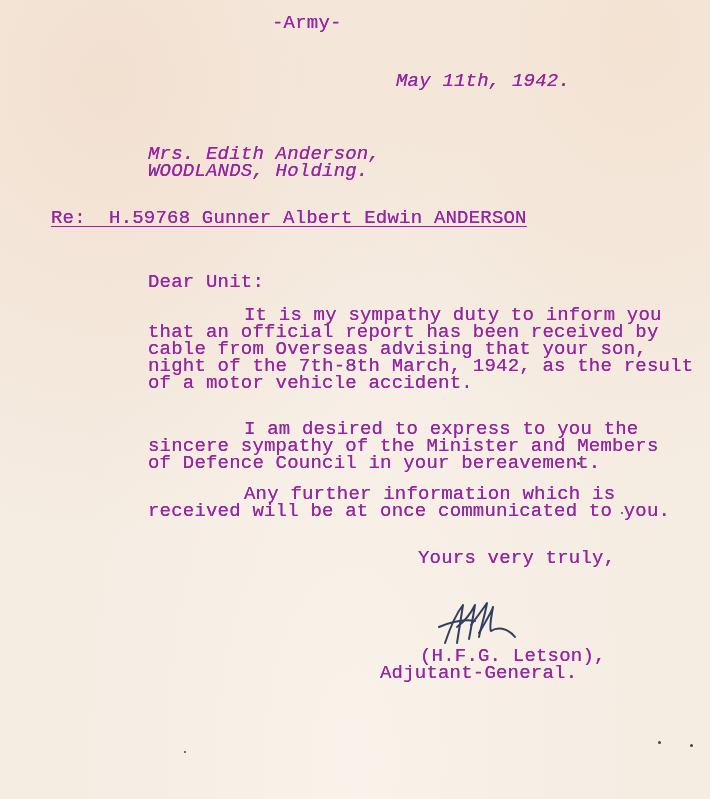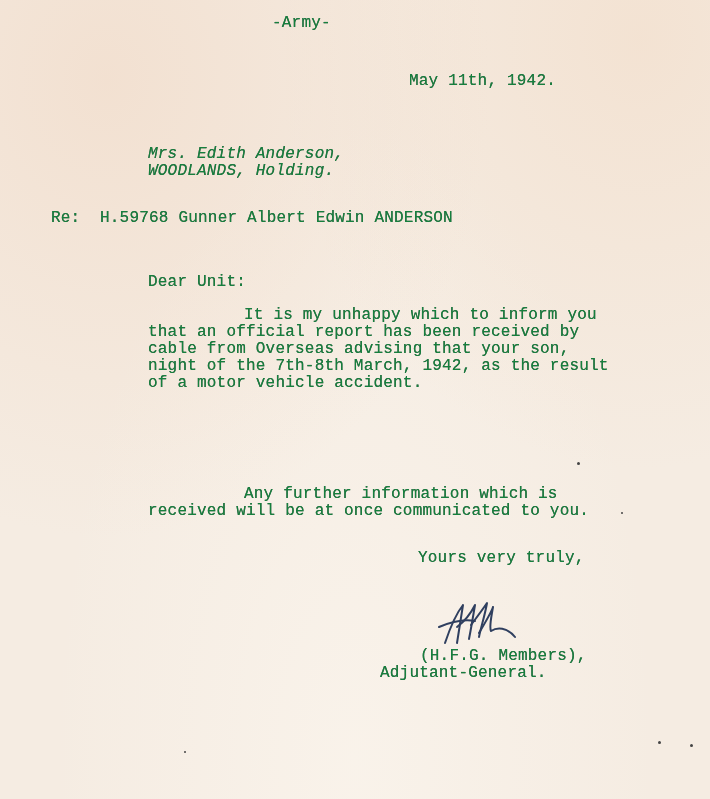--- a/index.html
+++ b/index.html
@@ -19,31 +19,32 @@
       color: #3a3a3a;
       position: relative;
     }
     .page {
       position: absolute;
       inset: 0;
     }
     .line {
       position: absolute;
       white-space: pre;
-      font-size: 16px;
+      font-size: 19px;
       line-height: 17px;
       letter-spacing: 0.2px;
-      color: #15803d;
+      color: #a21caf;
       text-shadow: 0 0 0.4px #555;
     }
     .header-label { left: 272px; top: 15px; }
-    .date { left: 409px; top: 73px; }
+    .date { left: 396px; top: 73px; font-style: italic; }
     .addressee { left: 148px; top: 146px; font-style: italic; }
     .subject { left: 51px; top: 210px; }
     .subject .underline {
+      text-decoration: underline;
       text-decoration-thickness: 1px;
       text-underline-offset: 3px;
     }
     .salutation { left: 148px; top: 274px; }
     .para { left: 148px; }
     .para1 { top: 307px; }
     .para2 { top: 421px; }
     .para3 { top: 486px; }
     .closing { left: 418px; top: 550px; }
     .sig-block { left: 378px; top: 648px; }
@@ -71,38 +72,39 @@
   <div class="line header-label">-Army-</div>
 
   <div class="line date">May 11th, 1942.</div>
 
   <div class="line addressee"><div>Mrs. Edith Anderson,</div><div>WOODLANDS, Holding.</div></div>
 
   <div class="line subject"><div class="underline"><span>Re:</span>  <span>H.59768 Gunner Albert Edwin ANDERSON</span></div></div>
 
   <div class="line salutation">Dear Unit:</div>
 
-  <div class="line para para1"><div class="indent1">It is my unhappy which to inform you</div><div>that an official report has been received by</div><div>cable from Overseas advising that your son,</div><div>night of the 7th-8th March, 1942, as the result</div><div>of a motor vehicle accident.</div></div>
+  <div class="line para para1"><div class="indent1">It is my sympathy duty to inform you</div><div>that an official report has been received by</div><div>cable from Overseas advising that your son,</div><div>night of the 7th-8th March, 1942, as the result</div><div>of a motor vehicle accident.</div></div>
 
+  <div class="line para para2"><div class="indent1">I am desired to express to you the</div><div>sincere sympathy of the Minister and Members</div><div>of Defence Council in your bereavement.</div></div>
 
   <div class="line closing">Yours very truly,</div>
 
   <div class="line para para3"><div class="indent1">Any further information which is</div><div>received will be at once communicated to you.</div></div>
 
   <svg class="signature" viewBox="0 0 100 52">
     <g fill="none" stroke="#2f3f5f" stroke-width="2" stroke-linecap="round" stroke-linejoin="round">
       <path d="M4 30 C 18 24, 30 22, 40 24"></path>
       <path d="M10 46 C 14 34, 20 18, 28 8 C 26 20, 24 34, 22 46"></path>
       <path d="M22 30 C 30 24, 36 16, 40 8 C 38 20, 36 32, 34 42"></path>
       <path d="M36 28 C 42 20, 48 12, 52 6 C 50 18, 46 30, 44 40"></path>
       <path d="M44 36 C 50 26, 56 16, 58 10 C 56 22, 54 30, 56 34 C 62 30, 72 30, 80 40"></path>
     </g>
   </svg>
 
-  <div class="line sig-block"><div style="padding-left:42px">(H.F.G. Members),</div><div style="padding-left:2px">Adjutant-General.</div></div>
+  <div class="line sig-block"><div style="padding-left:42px">(H.F.G. Letson),</div><div style="padding-left:2px">Adjutant-General.</div></div>
 
   <div class="speck" style="left:577px; top:462px;"></div>
   <div class="speck" style="left:658px; top:741px;"></div>
   <div class="speck" style="left:690px; top:744px;"></div>
   <div class="speck" style="left:184px; top:751px; width:2px; height:2px;"></div>
   <div class="speck" style="left:621px; top:512px; width:2px; height:2px;"></div>
 
 </div>
 
 </body></html>

